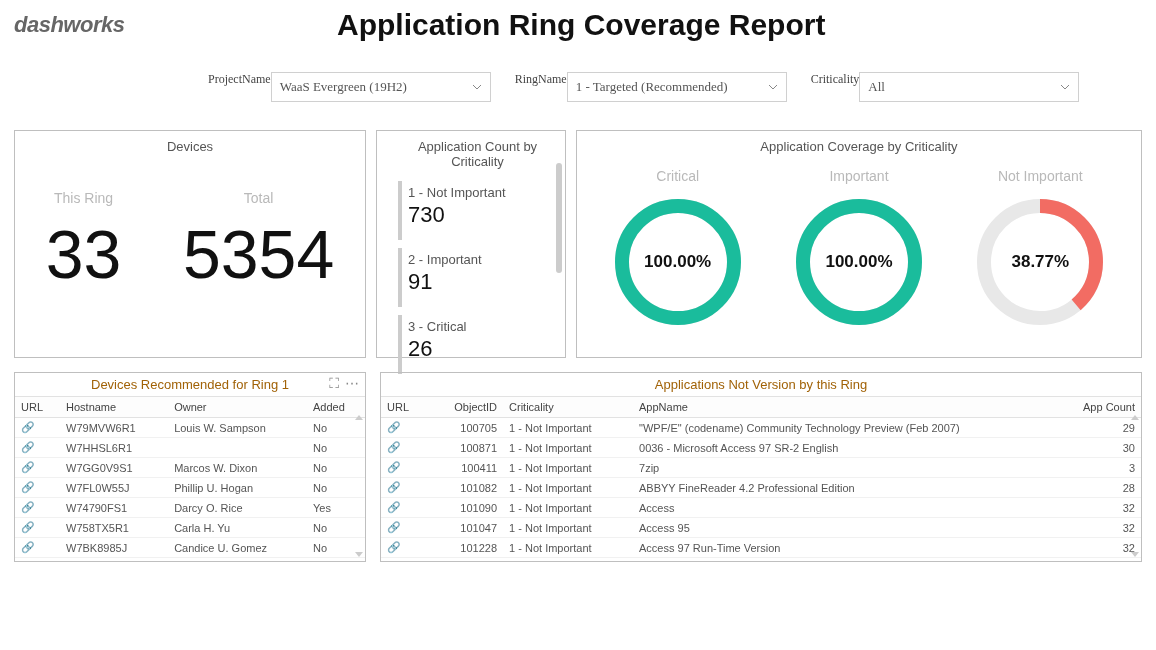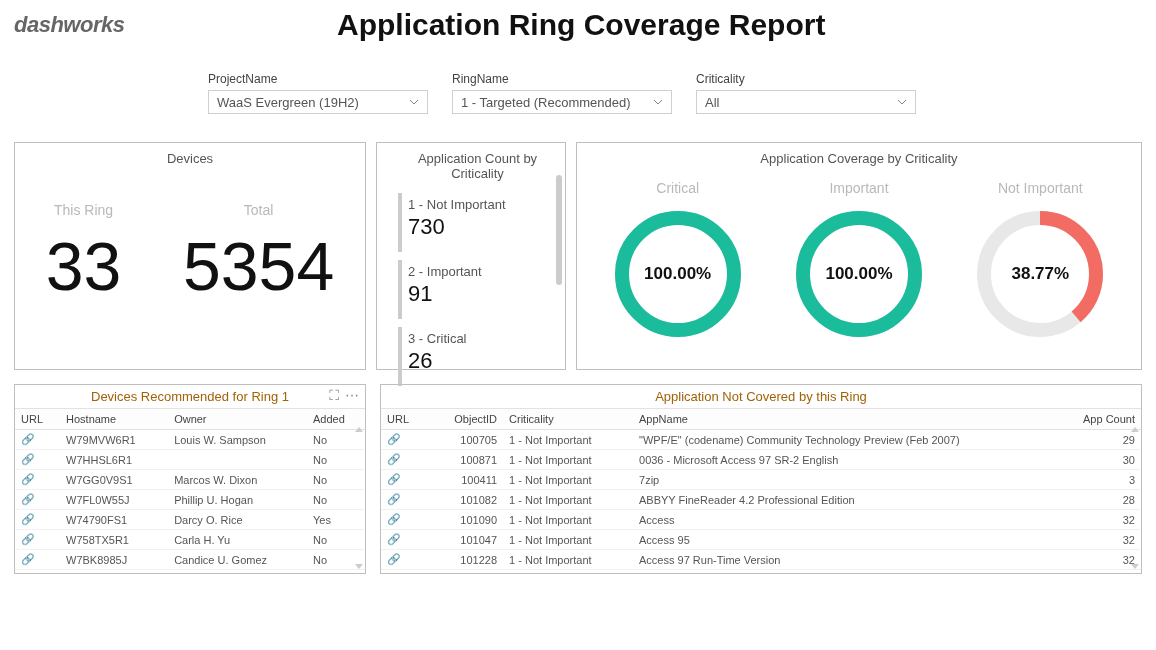--- a/index.html
+++ b/index.html
@@ -1,23 +1,23 @@
 <!DOCTYPE html>
 <html><head>
 <meta charset="utf-8">
 <style>
 * { box-sizing: border-box; margin: 0; padding: 0; }
 body { font-family: "Segoe UI", Arial, sans-serif; background: #fff; color: #333; width: 1156px; }
 .header-row { display: flex; align-items: center; padding: 8px 8px 0 8px; }
 .logo { font-size: 22px; font-style: italic; font-weight: 600; color: #666; letter-spacing: -0.5px; padding-left: 6px; }
 .title { flex: 1; text-align: center; font-size: 30px; font-weight: 700; color: #111; }
 .filters { display: flex; gap: 24px; margin: 30px 0 28px 208px; }
-.filter { display: flex; flex-direction: column; }
+.filter { display: flex; flex-direction: row; font-family: Liberation Serif, serif; }
 .filter-label { font-size: 12px; color: #444; margin-bottom: 4px; }
-.dropdown { display: flex; align-items: center; justify-content: space-between; border: 1px solid #d0d0d0; background: #fff; height: 24px; padding: 0 8px; font-size: 13px; color: #555; cursor: pointer; }
+.dropdown { display: flex; align-items: center; justify-content: space-between; border: 1px solid #d0d0d0; background: #fff; height: 30px; padding: 0 8px; font-size: 13px; color: #555; cursor: pointer; }
 .dropdown.w1 { width: 220px; }
 .dropdown.w2 { width: 220px; }
 .dropdown.w3 { width: 220px; }
 .chev { width: 10px; height: 10px; }
 .cards { display: flex; gap: 10px; padding: 0 14px; }
 .card { border: 1px solid #bfbfbf; background: #fff; }
 .card-title { text-align: center; font-size: 13px; color: #555; padding: 8px 0 6px 0; }
 .devices-card { width: 352px; height: 228px; }
 .dev-body { display: flex; justify-content: space-around; padding-top: 30px; }
 .dev-col { text-align: center; }
@@ -226,21 +226,21 @@
           </tr>
         </tbody>
     </table>
     <div class="tbl-scroll">
         <div class="up"></div>
         <div class="down"></div>
       </div>
   </div>
 
   <div class="tbl-card tbl-right">
-    <div class="tbl-title">Application Not Covered by this Ring</div>
+    <div class="tbl-title">Applications Not Version by this Ring</div>
     <table class="tbl">
       <thead>
           <tr id="appthead">
             <th>URL</th>
             <th style="text-align: right;">ObjectID</th>
             <th>Criticality</th>
             <th style="width: 420px;">AppName</th>
             <th class="r">App Count</th>
           </tr>
         </thead>

